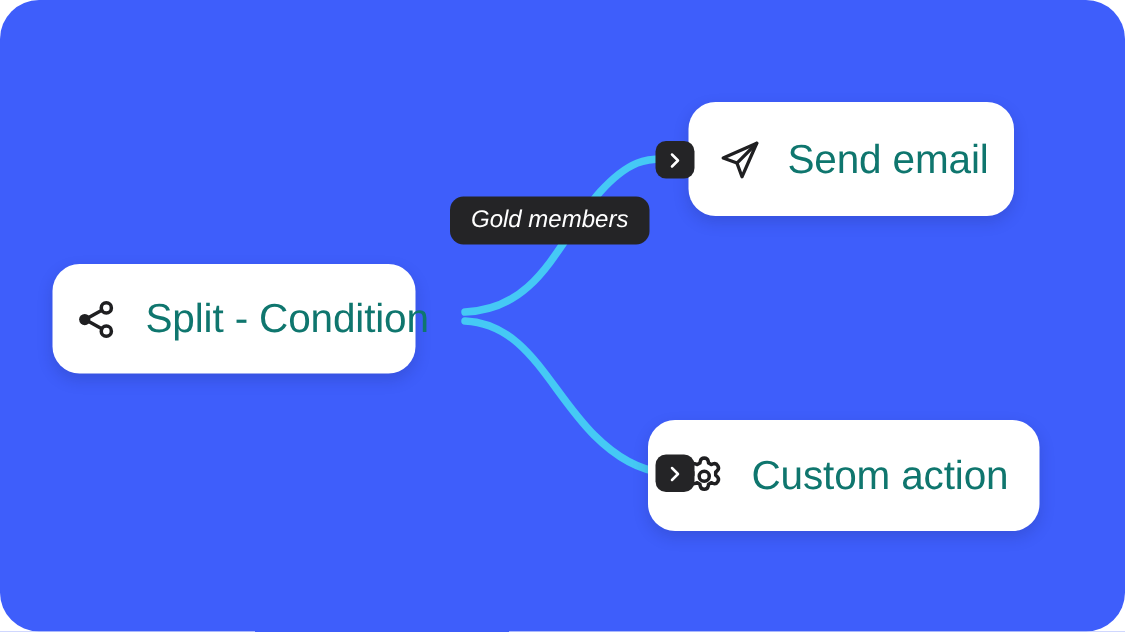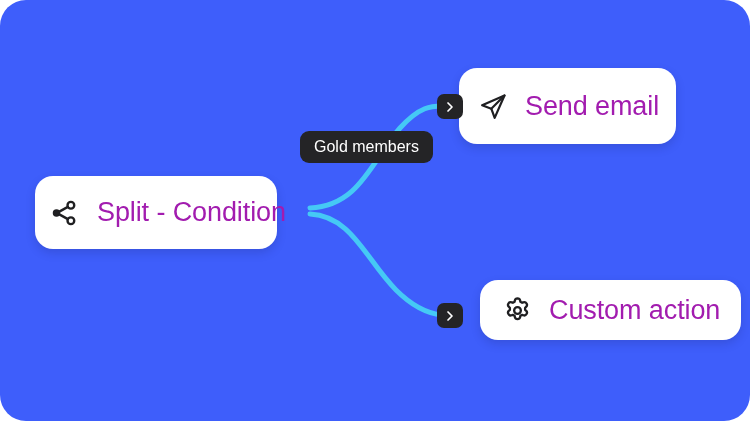--- a/index.html
+++ b/index.html
@@ -40,21 +40,21 @@
     box-sizing: border-box;
     box-shadow: 0 4px 10px rgba(20, 30, 90, 0.18);
   }
   .node .ico {
     display: flex;
     align-items: center;
     justify-content: center;
     flex: 0 0 auto;
   }
   .node .label {
-    color: #a21caf;
+    color: #0f766e;
     white-space: nowrap;
     letter-spacing: -0.1px;
     text-align: center;
   }
   #node-split {
     left: 35px;
     top: 176px;
     width: 242px;
     height: 73px;
     padding-left: 14px;
@@ -68,44 +68,45 @@
     top: 68px;
     width: 217px;
     height: 76px;
     padding-left: 19px;
   }
   #node-email .label {
     font-size: 27px;
     margin-left: 16px;
   }
   #node-custom {
-    left: 480px;
+    left: 432px;
     top: 280px;
     width: 261px;
-    height: 60px;
+    height: 74px;
     padding-left: 22px;
   }
   #node-custom .label {
     font-size: 27px;
     margin-left: 16px;
   }
   
   .chip {
     position: absolute;
     display: flex;
     align-items: center;
     justify-content: center;
     background: #242426;
     color: #ffffff;
     border-radius: 9px;
     font-size: 16px;
     height: 32px;
     padding: 0 14px;
     box-sizing: border-box;
     white-space: nowrap;
+    font-style: italic;
   }
   #chip-gold { left: 300px; top: 131px; }
   #chip-others { left: 331px; top: 263px; }
   
   .badge {
     position: absolute;
     width: 26px;
     height: 25px;
     background: #242426;
     border-radius: 7px;

